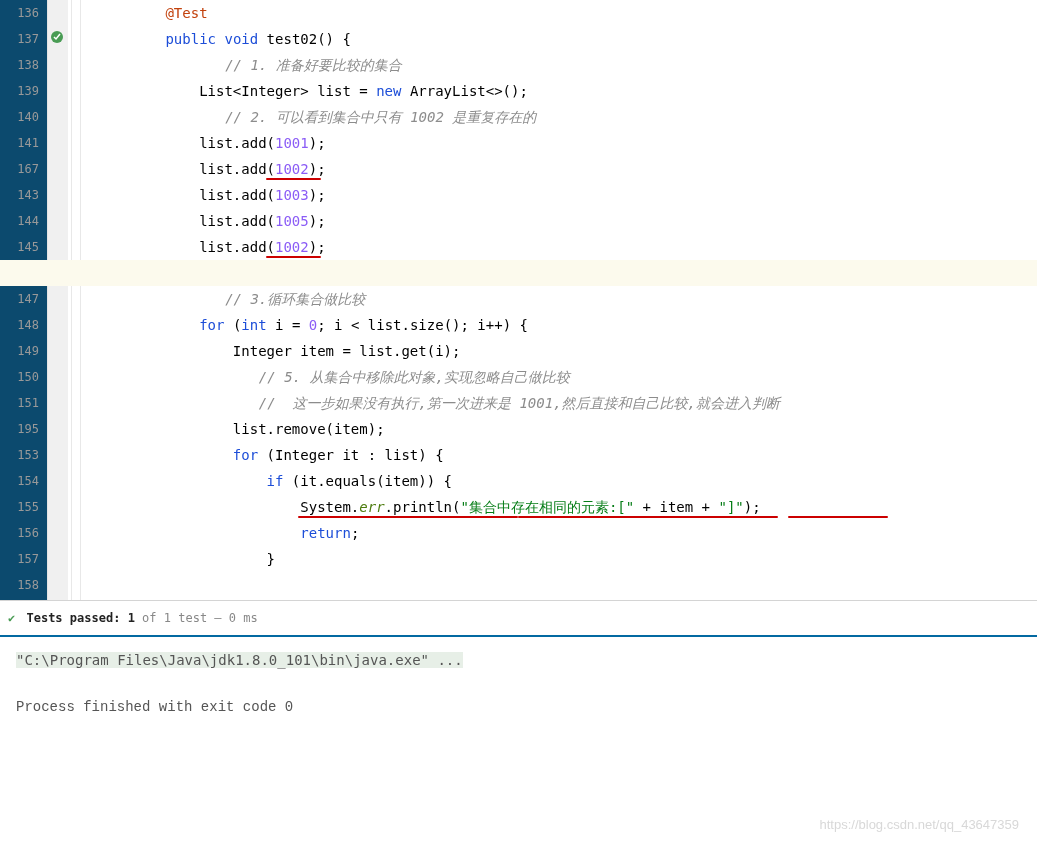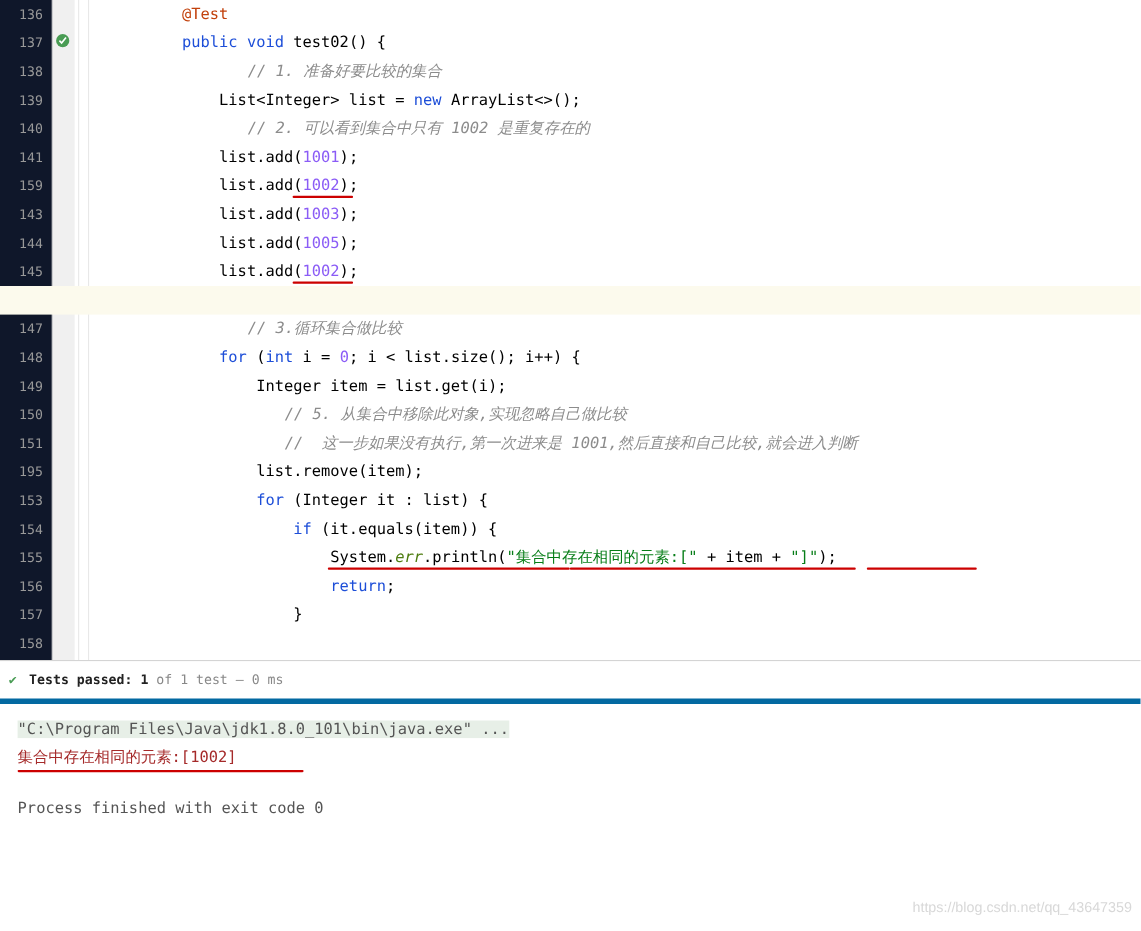--- a/index.html
+++ b/index.html
@@ -11,21 +11,21 @@
   height: 846px;
   overflow: hidden;
   position: relative;
 }
 .editor-area {
   display: flex;
   height: 600px;
   background: #ffffff;
 }
 .gutter {
-  background: #0f172a;
+  background: #0c4a6e;
   width: 48px;
   text-align: right;
   padding-right: 8px;
   color: #999999;
   font-size: 12px;
   line-height: 26px;
   border-right: 1px solid #e4e4e4;
   position: relative;
 }
 .method-marker {
@@ -85,21 +85,21 @@
 }
 .status-bar {
   border-top: 1px solid #d4d4d4;
   background: #ffffff;
   padding: 0;
 }
 .test-status {
   padding: 10px 8px;
   font-size: 12px;
   color: #888;
-  border-bottom: 5px solid #0369a1;
+  border-bottom: 2px solid #0369a1;
 }
 .check-icon {
   color: #499c54;
   font-weight: bold;
   margin-right: 4px;
 }
 .test-strong { color: #222; font-weight: bold; }
 .console {
   padding: 10px 16px;
   font-family: 'Menlo', 'Consolas', monospace;
@@ -109,42 +109,42 @@
 .console-cmd {
   background: #e7efe7;
   color: #555;
   display: inline;
 }
 .console-err {
   color: #a52a2a;
   position: relative;
   display: inline-block;
 }
-.console-normal { color: #555; }
+.console-normal { color: #555; font-family: Liberation Mono, monospace; }
 .watermark {
   position: absolute;
-  right: 8px;
+  right: 18px;
   bottom: 14px;
   color: #d8d8d8;
   font-size: 13px;
   font-family: Arial, sans-serif;
 }
 </style>
 </head>
 <body>
 
 <div class="editor-area">
   <div class="gutter">
     <div class="gutter-line">136</div>
     <div class="gutter-line">137</div>
     <div class="gutter-line">138</div>
     <div class="gutter-line">139</div>
     <div class="gutter-line">140</div>
     <div class="gutter-line">141</div>
-    <div class="gutter-line">159</div>
+    <div class="gutter-line">167</div>
     <div class="gutter-line">143</div>
     <div class="gutter-line">144</div>
     <div class="gutter-line">145</div>
     <div class="gutter-line">146</div>
     <div class="gutter-line">147</div>
     <div class="gutter-line">148</div>
     <div class="gutter-line">149</div>
     <div class="gutter-line">150</div>
     <div class="gutter-line">151</div>
     <div class="gutter-line">195</div>
@@ -194,19 +194,18 @@
 </div>
 
 <div class="status-bar">
   <div class="test-status">
     <span class="check-icon">✔</span>
     <span class="test-strong">Tests passed:</span>
     <span class="test-strong">1</span><span> of 1 test – 0 ms</span>
   </div>
   <div class="console">
     <div><span class="console-cmd">"C:\Program Files\Java\jdk1.8.0_101\bin\java.exe" ...</span></div>
-    <div><span class="console-err">集合中存在相同的元素:[1002]</span><div class="underline-red" style="position:relative;left:0;width:260px;top:-2px;margin-bottom:-2px;"></div></div>
     <div style="height:20px;"></div>
     <div><span class="console-normal">Process finished with exit code 0</span></div>
   </div>
 </div>
 
 <div class="watermark">https://blog.csdn.net/qq_43647359</div>
 
 </body></html>

